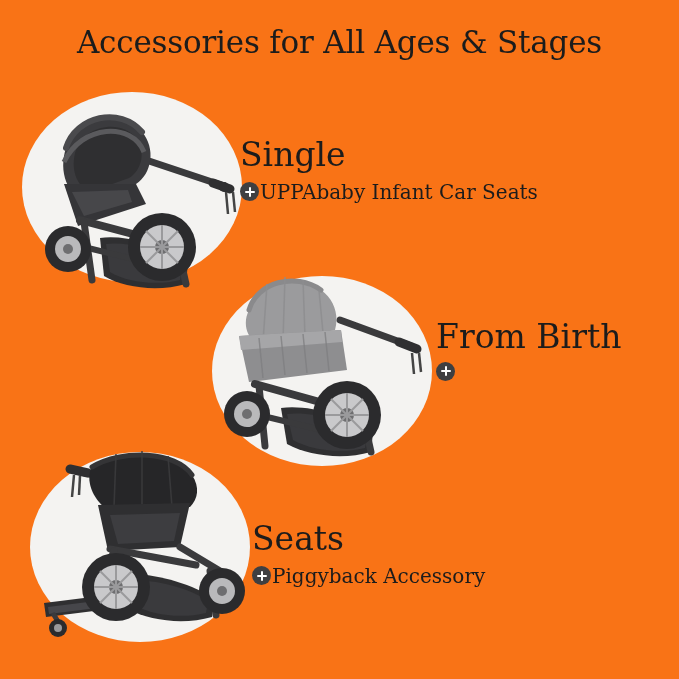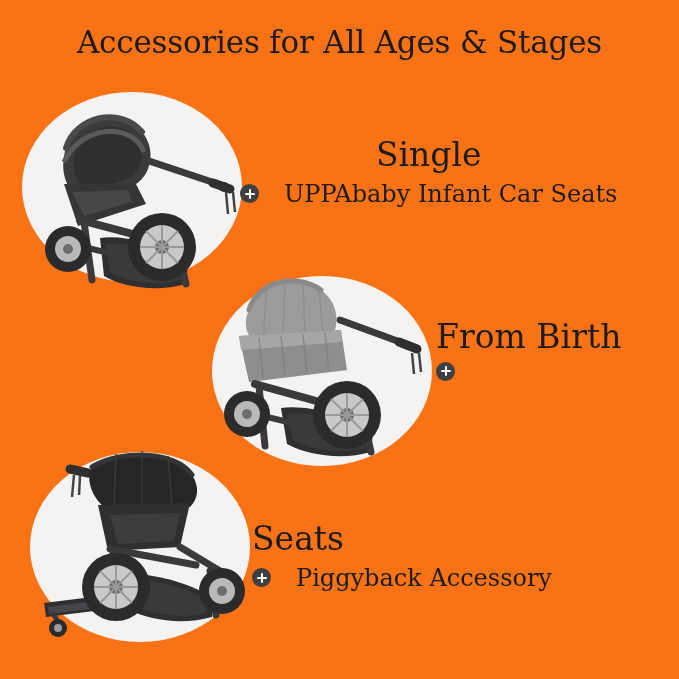--- a/index.html
+++ b/index.html
@@ -45,24 +45,24 @@
   .block-title {
     font-family: "DejaVu Serif", serif;
     font-size: 33px;
     line-height: 1.05;
     color: #1c1c1c;
     white-space: nowrap;
   }
   .block-sub {
     display: flex;
     align-items: center;
-    gap: 25px;
+    gap: 1px;
     margin-top: 7px;
     font-family: "DejaVu Serif", serif;
-    font-size: 24px;
+    font-size: 20px;
     color: #1c1c1c;
     white-space: nowrap;
   }
   .plus-badge {
     width: 19px;
     height: 19px;
     border-radius: 50%;
     background: #3f3f41;
     position: relative;
     flex: 0 0 auto;
@@ -80,21 +80,21 @@
     width: 10px;
     height: 2.2px;
   }
   .plus-badge::after {
     top: 4.5px;
     left: 8.6px;
     height: 10px;
     width: 2.2px;
   }
 
-  .txt-single { position: absolute; left: 240px; top: 138px; text-align: center; }
+  .txt-single { position: absolute; left: 240px; top: 138px; }
   .txt-birth  { position: absolute; left: 420px; top: 320px; margin-left: 16px; }
   .txt-double { position: absolute; left: 252px; top: 522px; }
 
   
   .stroller { position: absolute; }
   svg { display: block; overflow: visible; }
 </style>
 </head>
 <body>
 

